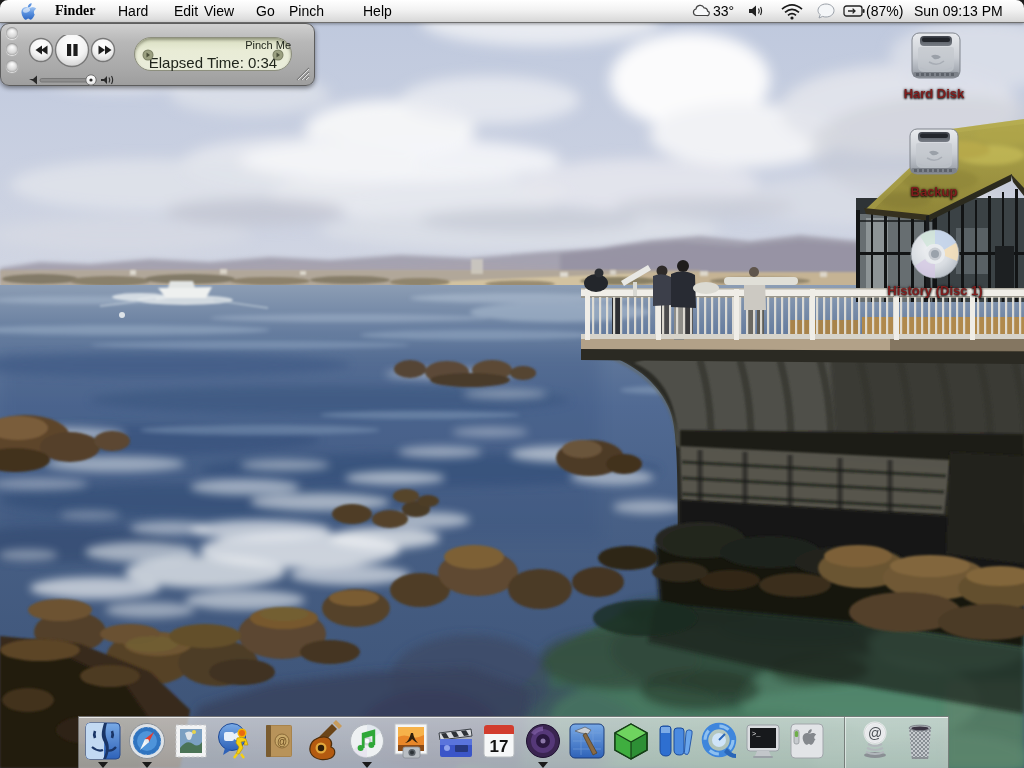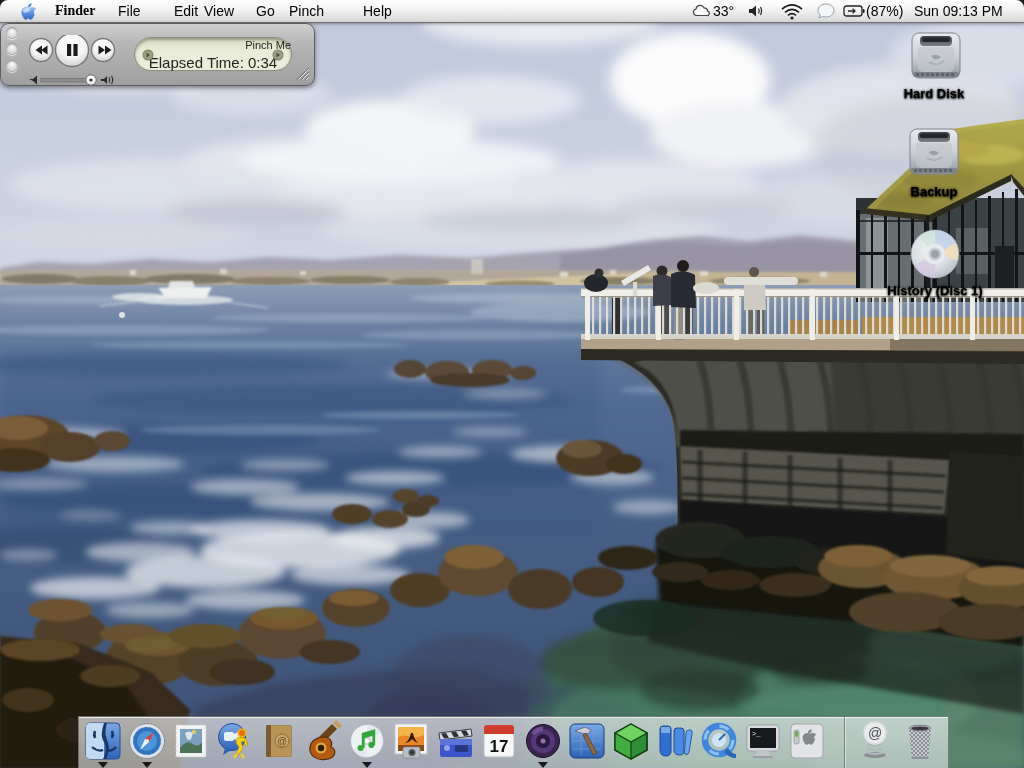--- a/index.html
+++ b/index.html
@@ -5,21 +5,21 @@
 html,body{margin:0;padding:0;width:1024px;height:768px;overflow:hidden;background:#8fa2bc;font-family:"Liberation Sans",sans-serif;}
 #stage{position:absolute;left:0;top:0;width:1024px;height:768px;}
 #wall{position:absolute;left:0;top:0;}
 #menubar{position:absolute;left:0;top:0;width:1024px;height:22px;background:linear-gradient(#ffffff,#f2f2f2 45%,#dcdcdc 90%,#d4d4d4);border-bottom:1px solid #6f6f6f;box-shadow:0 1px 3px rgba(0,0,0,.35);}
 #menubar .mi{position:absolute;top:0;height:22px;line-height:22px;font-size:14px;color:#000;}
 #menubar .b{font-weight:bold;font-size:14px;font-family:Liberation Serif, serif;}
 #player{position:absolute;left:0;top:23px;width:315px;height:63px;border-radius:9px;background:linear-gradient(#cfcfcf,#b7b7b7 30%,#a8a8a8 75%,#9e9e9e);border:1px solid #5d5d5d;box-sizing:border-box;box-shadow:0 2px 5px rgba(0,0,0,.45);}
 .lcd{position:absolute;left:133px;top:13px;width:158px;height:34px;border-radius:17px;background:linear-gradient(#d9dec2,#e9ecd6 40%,#eaeddb);border:1px solid #8d8f7e;box-shadow:inset 0 2px 3px rgba(60,62,40,.45);box-sizing:border-box;}
 .lcd .t1{position:absolute;left:0;width:100%;text-align:right;top:1px;font-size:11px;color:#20251c;}
 .lcd .t2{position:absolute;left:0;width:100%;text-align:center;top:16px;font-size:15px;color:#20251c;}
-.deskicon{position:absolute;text-align:center;color:#000000;font-size:13px;font-weight:bold;text-shadow:0 1px 2px rgba(0,0,0,.95),0 0 3px rgba(0,0,0,.8);}
+.deskicon{position:absolute;text-align:center;color:#7f1d1d;font-size:13px;font-weight:bold;text-shadow:0 1px 2px rgba(0,0,0,.95),0 0 3px rgba(0,0,0,.8);}
 </style>
 </head>
 <body>
 <div id="stage">
 <svg id="wall" width="1024" height="768" viewBox="0 0 1024 768">
 <defs>
  <linearGradient id="sky" x1="0" y1="0" x2="0" y2="1">
   <stop offset="0" stop-color="#bec8dd"></stop>
           <stop offset=".55" stop-color="#c9d0e1"></stop>
           <stop offset="1" stop-color="#d3d7e3"></stop>
@@ -471,21 +471,21 @@
             <stop offset="0" stop-color="#a6c8f2"></stop>
             <stop offset=".45" stop-color="#5a92e0"></stop>
             <stop offset="1" stop-color="#3068c2"></stop>
           </linearGradient>
         </defs>
   <path d="M11.6,1.3 C11.7,2.4 11.3,3.4 10.6,4.2 C9.9,5 8.8,5.6 7.8,5.5 C7.7,4.5 8.2,3.4 8.8,2.7 C9.5,1.9 10.7,1.3 11.6,1.3 Z" fill="#5a92e0"></path>
   <path d="M14.7,12.6 C14.1,14 13.8,14.6 13,15.8 C11.9,17.4 10.4,18.5 9.2,17.1 C8.5,16.3 7.9,16.3 7.2,17.1 C6,18.5 4.4,17.4 3.3,15.7 C1.2,12.6 0.9,9 2.2,7.1 C3.1,5.7 4.6,4.9 6,4.9 C7.4,4.9 8.3,5.7 9.4,5.7 C10.5,5.7 11.2,4.9 12.8,4.9 C14,4.9 15.3,5.6 16.2,6.8 C13.2,8.5 13.7,11.5 14.7,12.6 Z" fill="url(#apgr)"></path>
   <ellipse cx="6.5" cy="8.3" rx="3.6" ry="2.2" fill="#ffffff" opacity=".55" transform="rotate(-18 6.5 8.3)"></ellipse>
  </svg>
  <span class="mi b" style="left:55px">Finder</span>
- <span class="mi" style="left:118px">File</span>
+ <span class="mi" style="left:118px">Hard</span>
  <span class="mi" style="left:174px">Edit</span>
  <span class="mi" style="left:204px">View</span>
  <span class="mi" style="left:256px">Go</span>
  <span class="mi" style="left:289px">Pinch</span>
  <span class="mi" style="left:363px">Help</span>
  <svg style="position:absolute;left:690px;top:4px" width="24" height="15" viewBox="0 0 24 15">
   <g fill="#f8f9fa" stroke="#444" stroke-width="1.2">
    <path d="M6.5,11.5 a3.3,3.3 0 0 1 -0.5,-6.5 a4.2,4.2 0 0 1 8,-1.2 a3.5,3.5 0 0 1 3.6,3.4 a2.2,2.2 0 0 1 -1.1,4.3 Z"></path>
   </g>
  </svg>

